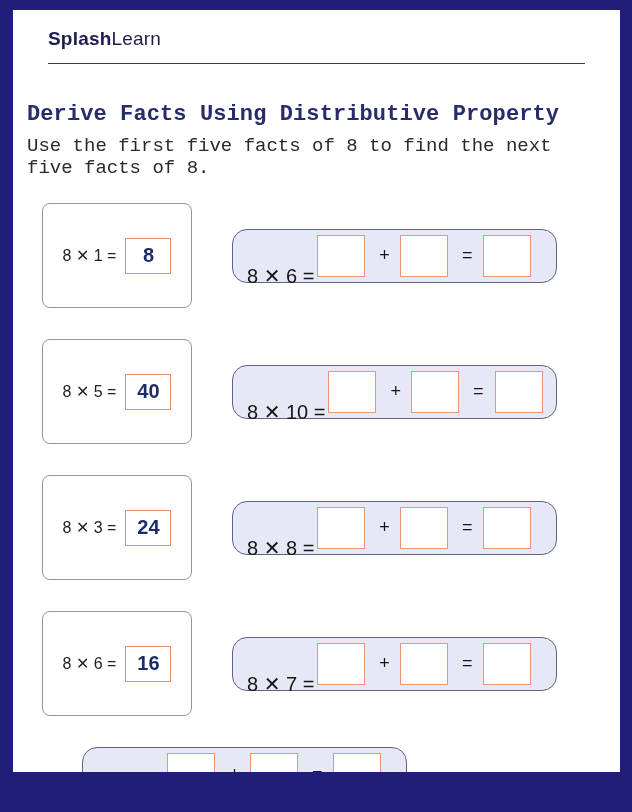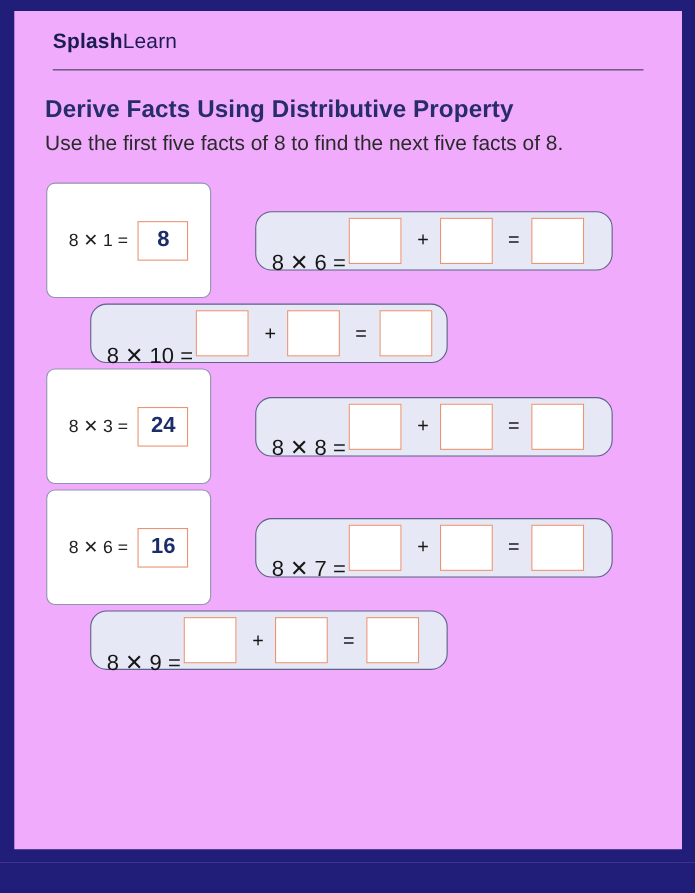--- a/index.html
+++ b/index.html
@@ -1,49 +1,49 @@
 <!DOCTYPE html>
 <html><head>
 <meta charset="utf-8">
 <style>
   html, body { margin: 0; padding: 0; background: #211e7a; }
   .page {
     position: relative;
     box-sizing: border-box;
     width: 632px;
     height: 784px;
-    background: #f0abfc;
+    background: #ffffff;
     border: solid #211e7a;
     border-width: 10px 12px 12px 13px;
     font-family: "Liberation Sans", sans-serif;
     overflow: hidden;
   }
   .header { padding: 18px 35px 0 35px; }
   .brand { font-size: 19px; color: #1c1c50; letter-spacing: 0.2px; }
   .brand-bold { font-weight: bold; }
   .brand-light { font-weight: normal; }
   .divider { height: 1px; background: #3c3c55; margin-top: 13px; }
 
-  .intro { padding: 0 28px; margin-top: 22px; }
+  .intro { padding: 0 14px; margin-top: 38px; font-family: Liberation Mono, monospace; }
   .title {
     margin: 0;
     font-size: 22px;
     font-weight: bold;
     color: #272c6a;
     letter-spacing: 0.1px;
   }
   .instruction { margin: 8px 0 0 0; font-size: 19px; color: #2a2a2a; }
   .hint { margin: 4px 0 0 0; font-size: 15.5px; color: #9e2fd4; }
   .hint em { font-style: italic; margin-right: 4px; }
 
   .rows {
     margin: 24px 0 0 29px;
     display: flex;
     flex-direction: column;
-    gap: 5px;
+    gap: 31px;
   }
   .row { display: flex; align-items: center; }
 
   .fact-card {
     box-sizing: border-box;
     width: 150px;
     height: 105px;
     border: 1.5px solid #8f95ae;
     border-radius: 8px;
     background: #ffffff;
@@ -129,20 +129,24 @@
         <span class="derive-expr">8 ✕ 6 =</span>
         <span class="input-box"></span>
         <span class="op op-plus">+</span>
         <span class="input-box"></span>
         <span class="op op-eq">=</span>
         <span class="input-box"></span>
       </div>
     </div>
 
     <div class="row">
+      <div class="fact-card">
+        <span class="fact-expr">8 ✕ 5 =</span>
+        <span class="fact-answer">40</span>
+      </div>
       <div class="derive-pill">
         <span class="derive-expr">8 ✕ 10 =</span>
         <span class="input-box"></span>
         <span class="op op-plus">+</span>
         <span class="input-box"></span>
         <span class="op op-eq">=</span>
         <span class="input-box"></span>
       </div>
     </div>
 

